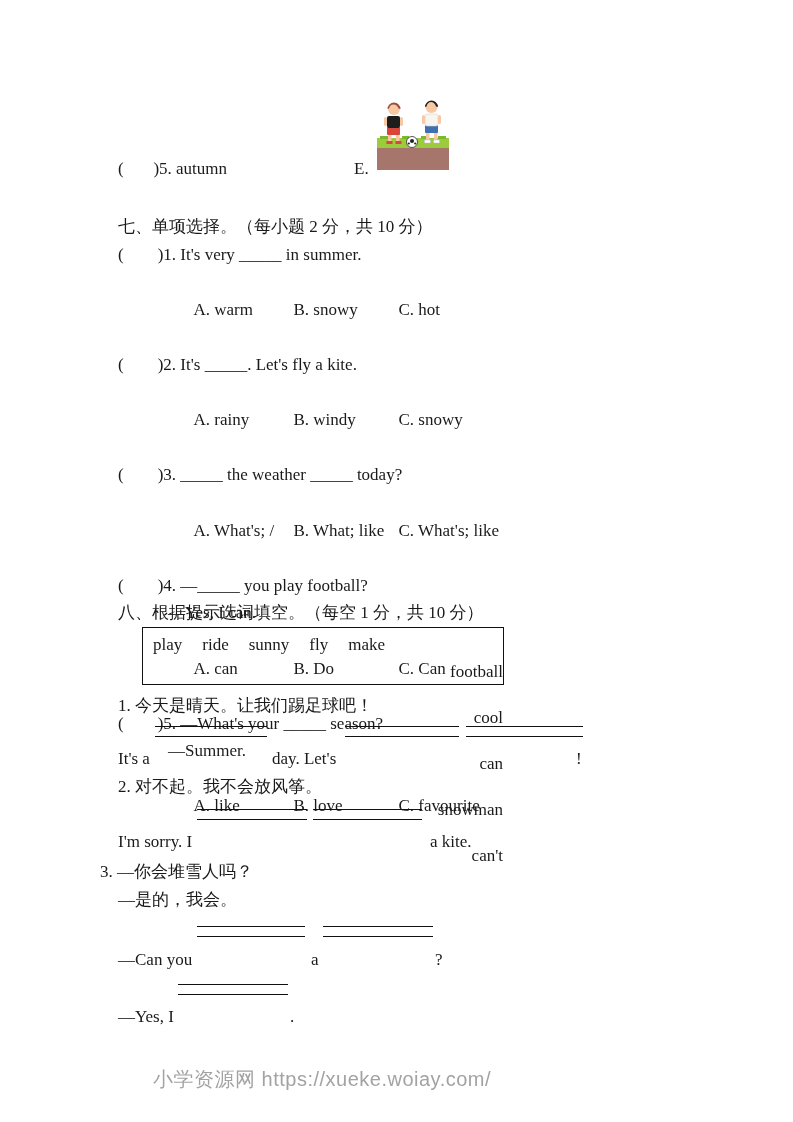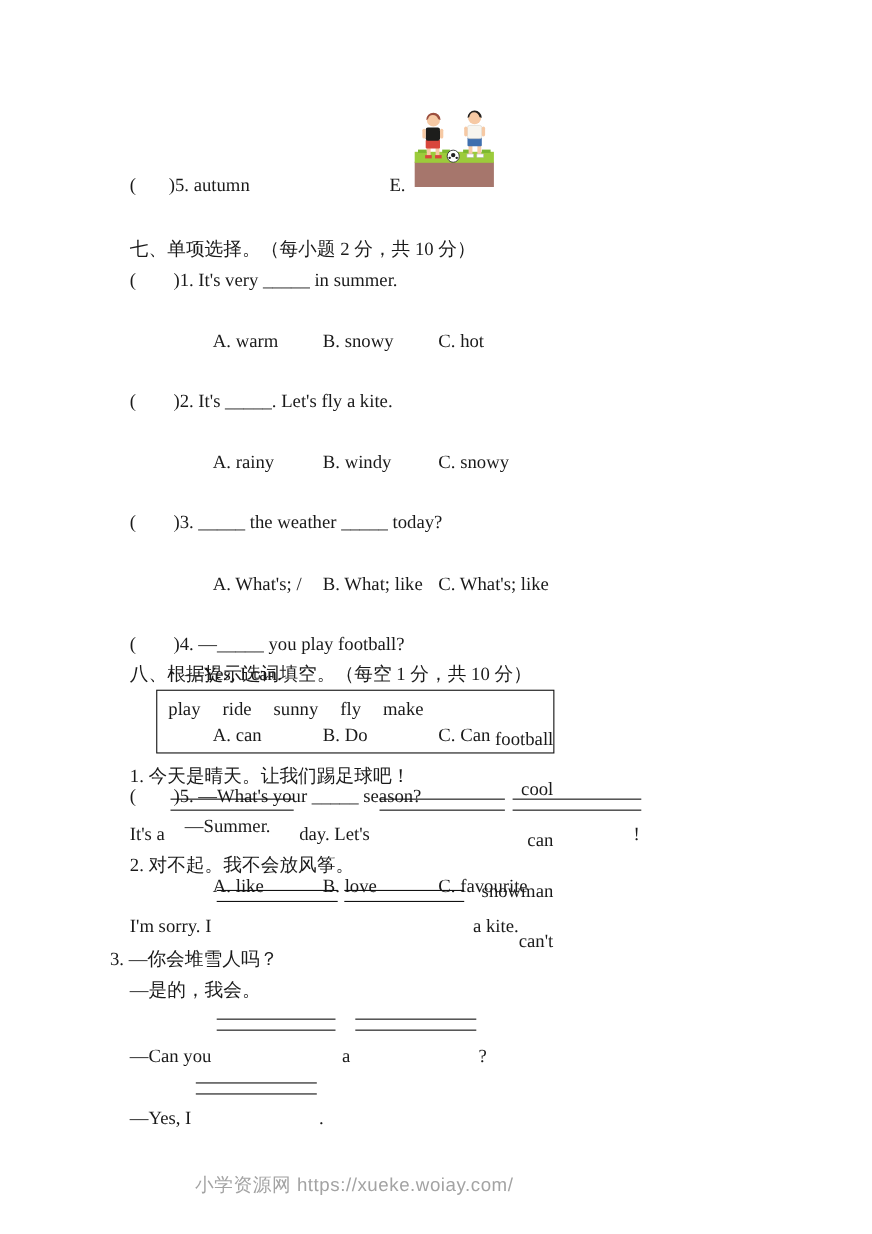--- a/index.html
+++ b/index.html
@@ -46,21 +46,21 @@
     border-top: 1.5px solid #111;
     border-bottom: 1.5px solid #111;
   }
   .footer {
     position: absolute;
     top: 1066px;
     left: 0;
     width: 644px;
     text-align: center;
     font-family: "Liberation Sans", "DejaVu Sans", sans-serif;
-    font-size: 17px;
+    font-size: 20px;
     color: #a3a3a3;
     letter-spacing: 0.5px;
   }
   .kids-img { position: absolute; left: 374px; top: 96px; }
 </style>
 </head>
 <body>
 
 <div class="page">
 

